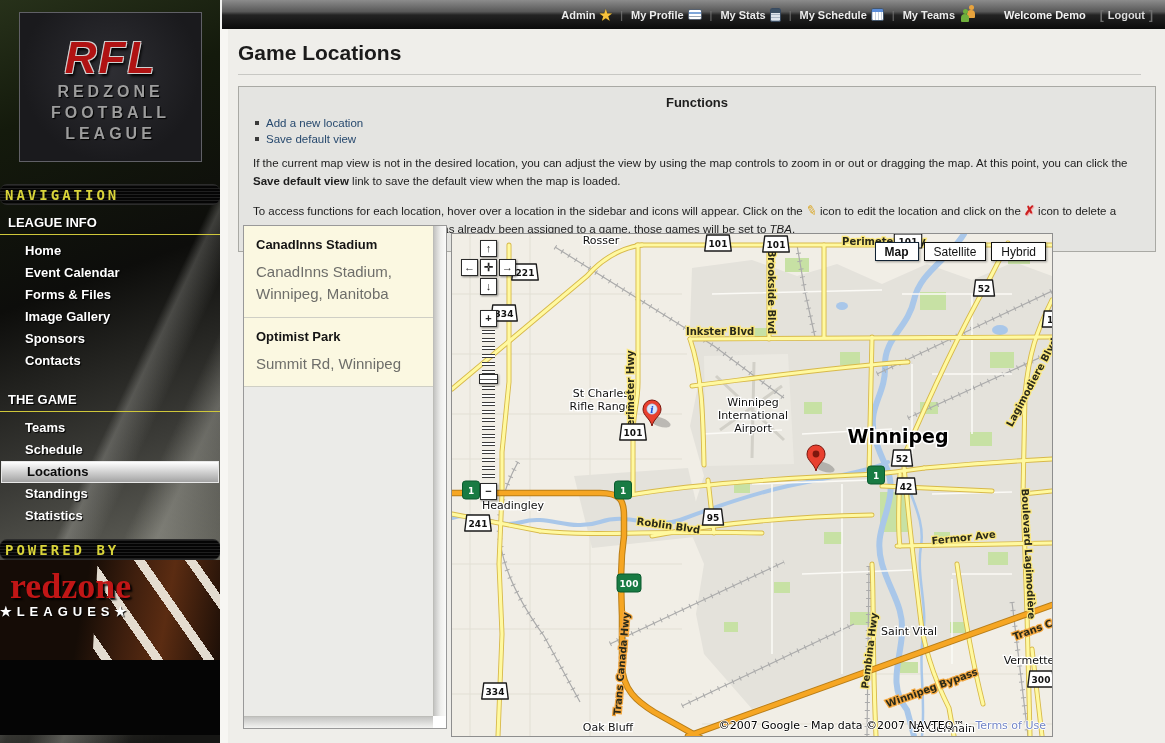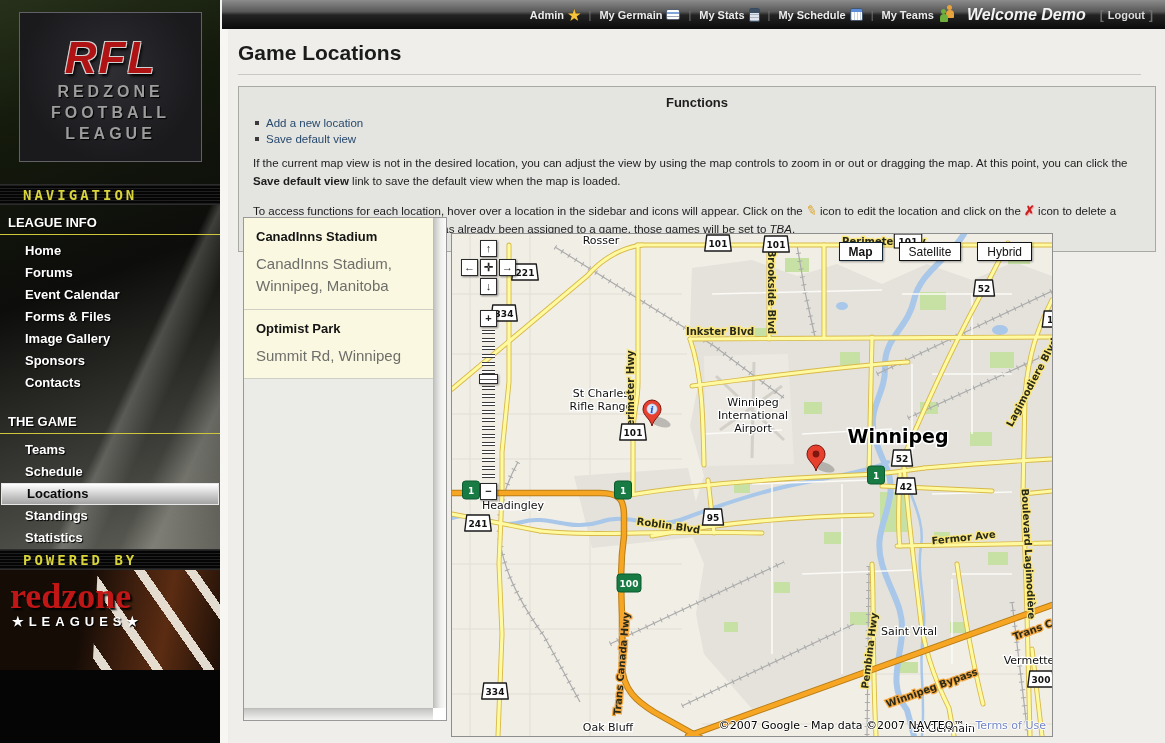--- a/index.html
+++ b/index.html
@@ -10,42 +10,42 @@
     background:
       linear-gradient(115deg, rgba(255,255,255,0) 54%, rgba(235,235,228,.22) 56%, rgba(255,255,255,0) 62%),
       linear-gradient(115deg, rgba(255,255,255,0) 66%, rgba(210,210,200,.30) 72%, rgba(255,255,255,0) 84%),
       linear-gradient(160deg, #27311a 0%, #141a0c 16%, #0d0d0b 38%, #3b3b37 60%, #67675f 78%, #161614 97%);
   }
   #logo-box { margin:12px 18px 0 19px; height:150px; background:radial-gradient(circle at 50% 40%, #2e2e33 0%, #1a1a1d 70%); border:1px solid #606066; text-align:center; padding-top:22px; }
   #logo-abbr { font-style:italic; font-weight:bold; font-size:44px; letter-spacing:2px; color:#b01313;
     text-shadow:-1px -1px 0 #cfcfcf, 1px -1px 0 #cfcfcf, -1px 1px 0 #cfcfcf, 1px 1px 0 #cfcfcf, 2px 3px 3px #000; line-height:46px; }
   .logo-line { color:#9d9d9d; font-weight:bold; font-size:16px; letter-spacing:4px; line-height:21px; text-shadow:1px 1px 1px #000; }
   .led-band { margin-top:0; height:21px; background:repeating-linear-gradient(to bottom,#1f1f1f 0 1px,#050505 1px 3px); border-top:1px solid #2c2c2c; border-bottom:1px solid #2c2c2c;
-    color:#d9d43a; font-family:"DejaVu Sans Mono",monospace; font-weight:bold; font-size:14px; letter-spacing:3px; padding:2px 0 0 23px; }
+    color:#d9d43a; font-family:"DejaVu Sans Mono",monospace; font-weight:bold; font-size:14px; letter-spacing:3px; padding:2px 0 0 5px;border-radius:7px; }
   #nav-band { margin-top:22px; }
   .side-sec-title { color:#fff; font-weight:bold; font-size:13px; padding:10px 0 4px 8px; border-bottom:1px solid #cfc73a; text-shadow:1px 1px 1px #000; }
   .side-nav { list-style:none; margin:5px 0 0 0; }
   .side-nav li { color:#fff; font-weight:bold; font-size:13px; line-height:16px; padding:3px 0 3px 25px; text-shadow:1px 1px 1px #000; cursor:pointer; }
   .side-nav li.selected { background:linear-gradient(#ffffff,#a3a3a3); border:1px solid #e8e8e8; color:#0a0a0a; text-shadow:none; margin:0 1px; padding-top:2px; padding-bottom:2px; }
-  #powered-band { }
+  #powered-band { margin-top:12px; }
   #powered-logo { height:100px; position:relative; overflow:hidden;
     background: linear-gradient(100deg, #150c06 0 38%, #3f1f0e 58%, #5b2c12 74%, #1d0f07 100%); }
   #powered-logo::after { content:""; position:absolute; left:95px; top:-12px; width:140px; height:130px;
     background:repeating-linear-gradient(52deg, rgba(0,0,0,0) 0 16px, rgba(242,236,224,.92) 16px 25px, rgba(0,0,0,0) 25px 42px); transform:rotate(3deg); }
   #rz-name { position:relative; z-index:2; font-family:"Liberation Serif",serif; font-weight:bold; font-size:36px; color:#c01616; letter-spacing:0px; line-height:36px; padding:8px 0 0 10px; text-shadow:2px 2px 2px #000; }
-  #rz-sub { position:relative; z-index:2; color:#fff; font-weight:bold; font-size:13px; letter-spacing:5px; padding-left:12px; text-shadow:1px 1px 1px #000; }
+  #rz-sub { position:relative; z-index:2; color:#fff; font-weight:bold; font-size:13px; letter-spacing:5px; text-shadow:1px 1px 1px #000; }
   #side-filler { height:75px; background:#050505; }
 
   
   #topbar { position:absolute; left:220px; top:0; width:945px; height:29px;
     background:linear-gradient(#8c8c8c 0%, #585858 40%, #232323 52%, #0b0b0b 100%);
     border-left:2px solid #f2f2f0; display:flex; align-items:center; justify-content:flex-end; padding-right:12px; }
   .tb-item { color:#ececec; font-weight:bold; font-size:11px; display:flex; align-items:center; gap:4px; cursor:pointer; }
   .tb-sep { color:#777; margin:0 8px; font-size:11px; }
-  .tb-welcome { color:#f2f2f2; font-weight:bold; font-size:16px; margin-left:12px;font-style:italic; }
+  .tb-welcome { color:#f2f2f2; font-weight:bold; font-size:11px; margin-left:28px; }
   .tb-logout { margin-left:14px; display:flex; align-items:center; gap:4px; }
   .tb-bracket { color:#6e6e6e; font-weight:bold; font-size:12px; }
   .tb-logout-link { color:#dcdcdc; font-weight:bold; font-size:11px; cursor:pointer;text-align:center; }
   .i-star { color:#f7c23c; font-size:14px; line-height:12px; text-shadow:0 0 1px #5d4a00; }
   .i-card { width:14px; height:11px; border:1px solid #566170; border-radius:2px;
     background:linear-gradient(#fff 0 2px,#7fa6d9 2px 4px,#fff 4px 6px,#9aa6b5 6px 7px,#fff 7px); }
   .i-calc { width:11px; height:14px; border:1px solid #394a5f; border-radius:2px; background:#dde4ec;
     background-image:linear-gradient(#3c5064 0 4px, rgba(0,0,0,0) 4px), repeating-linear-gradient(#aab6c4 0 1px, rgba(0,0,0,0) 1px 3px); background-position:0 0, 0 5px; }
   .i-cal { width:13px; height:13px; border:1px solid #44566b; border-radius:2px; background:#fff;
     background-image:linear-gradient(#5b8dd9 0 3px, rgba(0,0,0,0) 3px), repeating-linear-gradient(to right,#c7d2e0 0 1px, rgba(0,0,0,0) 1px 3px); background-position:0 0, 0 4px; }
@@ -64,21 +64,21 @@
   #functions-box { margin:11px 9px 0 10px; background:#e4e4e1; border:1px solid #a9a9a4; padding:8px 12px 10px 12px; }
   #functions-title { font-size:13px; font-weight:bold; color:#1d1d1d; margin-bottom:7px;text-align:center; }
   .fn-li { font-size:11.5px; margin:4px 0 4px 4px; list-style:none; display:flex; align-items:center; }
   .fn-li::before { content:""; width:4px; height:4px; background:#3a3a3a; margin-right:7px; }
   .fn-link { color:#27496e; text-decoration:none; cursor:pointer; }
   .fn-p { font-size:11.5px; color:#1d1d1d; line-height:1.55; margin:10px 2px 2px 2px; }
   .pencil-ico { display:inline-block; color:#d9a521; font-size:13px; transform:rotate(15deg); }
   .delx-ico { display:inline-block; color:#cc2020; font-weight:bold; font-size:13px; text-shadow:1px 1px 0 #f0b0b0; }
 
   
-  #loc-panel { position:absolute; left:15px; top:188px; width:204px; height:504px; border:1px solid #999; background:#ebebe8; overflow:hidden; }
+  #loc-panel { position:absolute; left:15px; top:196px; width:204px; height:504px; border:1px solid #999; background:#ebebe8; overflow:hidden; }
   .loc-card { width:189px; background:#fbf8e1; border-bottom:1px solid #cfcfc5; padding:11px 12px 12px 12px; cursor:pointer; }
   .loc-name { font-size:13px; font-weight:bold; color:#141414; }
   .loc-addr { font-size:15px; color:#6e6e6a; line-height:1.45; margin-top:9px; }
   #loc-vscroll { position:absolute; right:0; top:0; width:13px; height:490px; background:linear-gradient(to right,#c4c4c2,#eeeeec 55%,#fbfbfa); border-left:1px solid #bdbdb9; }
   #loc-hscroll { position:absolute; left:0; bottom:0; height:12px; width:189px; background:linear-gradient(#c4c4c2,#f3f3f1); border-top:1px solid #bdbdb9; }
   #loc-corner { position:absolute; right:0; bottom:0; width:13px; height:12px; background:#fff; }
 
   
   #map-box { position:absolute; left:223px; top:204px; width:602px; height:504px; border:1px solid #8e8e8e; background:#f1eee6; overflow:hidden; }
   #map-svg { position:absolute; left:0; top:0; }
@@ -103,21 +103,21 @@
   .shtext.g { fill:#fff; }
   .pin-i { font:italic bold 9px "DejaVu Serif",serif; fill:#1d4ed8; }
 
   
   .panbtn { position:absolute; width:17px; height:17px; background:#fff; border:1px solid #2b2b2b; box-shadow:1px 1px 2px rgba(0,0,0,.45);
     font-weight:bold; font-size:11px; line-height:15px; text-align:center; color:#222; cursor:pointer; z-index:5; }
   #zoom-track { position:absolute; left:30px; top:96px; width:13px; height:150px; z-index:4; cursor:pointer;
     background:repeating-linear-gradient(to bottom,#3c3c3c 0 1px,#ffffff 1px 3px,#3c3c3c 3px 4px, rgba(0,0,0,0) 4px 8px); }
   #zoom-handle { position:absolute; left:27px; top:140px; width:19px; height:10px; background:#fff; border:1px solid #2b2b2b; box-shadow:1px 1px 2px rgba(0,0,0,.4); z-index:6; cursor:grab;
     background-image:linear-gradient(rgba(0,0,0,0) 0 4px, #555 4px 5px, rgba(0,0,0,0) 5px); }
-  #maptype { position:absolute; top:8px; right:20px; display:flex; gap:16px; z-index:5;justify-content:space-between; }
+  #maptype { position:absolute; top:8px; right:6px; display:flex; gap:5px; z-index:5;justify-content:space-between; }
   .mt-btn { background:#fff; border:1px solid #111; font-size:12px; color:#111; padding:1px 9px; height:19px; box-shadow:1px 1px 2px rgba(0,0,0,.35); cursor:pointer; font-family:"Liberation Sans",sans-serif; }
   .mt-btn.selected { font-weight:bold; border-color:#123; }
   #map-copy { position:absolute; right:6px; bottom:4px; z-index:5; font:11px "DejaVu Sans",sans-serif; color:#000;
     text-shadow:-1px 0 0 #fff,1px 0 0 #fff,0 -1px 0 #fff,0 1px 0 #fff; }
   #terms-link { color:#7386c7; cursor:pointer; text-decoration:none; }
 </style>
 </head>
 <body>
 
 <div id="sidebar">
@@ -125,21 +125,20 @@
     <div id="logo-abbr">RFL</div>
     <div class="logo-line">REDZONE</div>
     <div class="logo-line">FOOTBALL</div>
     <div class="logo-line">LEAGUE</div>
   </div>
   <div class="led-band" id="nav-band">NAVIGATION</div>
 
   <div class="side-sec-title">LEAGUE INFO</div>
   <ul class="side-nav">
     <li>Home</li>
-    <li>Forums</li>
     <li>Event Calendar</li>
     <li>Forms &amp; Files</li>
     <li>Image Gallery</li>
     <li>Sponsors</li>
     <li>Contacts</li>
   </ul>
 
   <div class="side-sec-title" style="margin-top:10px">THE GAME</div>
   <ul class="side-nav">
     <li>Teams</li>
@@ -157,21 +156,21 @@
   <div id="side-filler"></div>
 </div>
 
 <div id="topbar">
   <span class="tb-item">
     <span>Admin</span>
     <span class="i-star">★</span>
   </span>
   <span class="tb-sep">|</span>
   <span class="tb-item">
-    <span>My Germain</span>
+    <span>My Profile</span>
     <span class="i-card"></span>
   </span>
   <span class="tb-sep">|</span>
   <span class="tb-item">
     <span>My Stats</span>
     <span class="i-calc"></span>
   </span>
   <span class="tb-sep">|</span>
   <span class="tb-item">
     <span>My Schedule</span>

